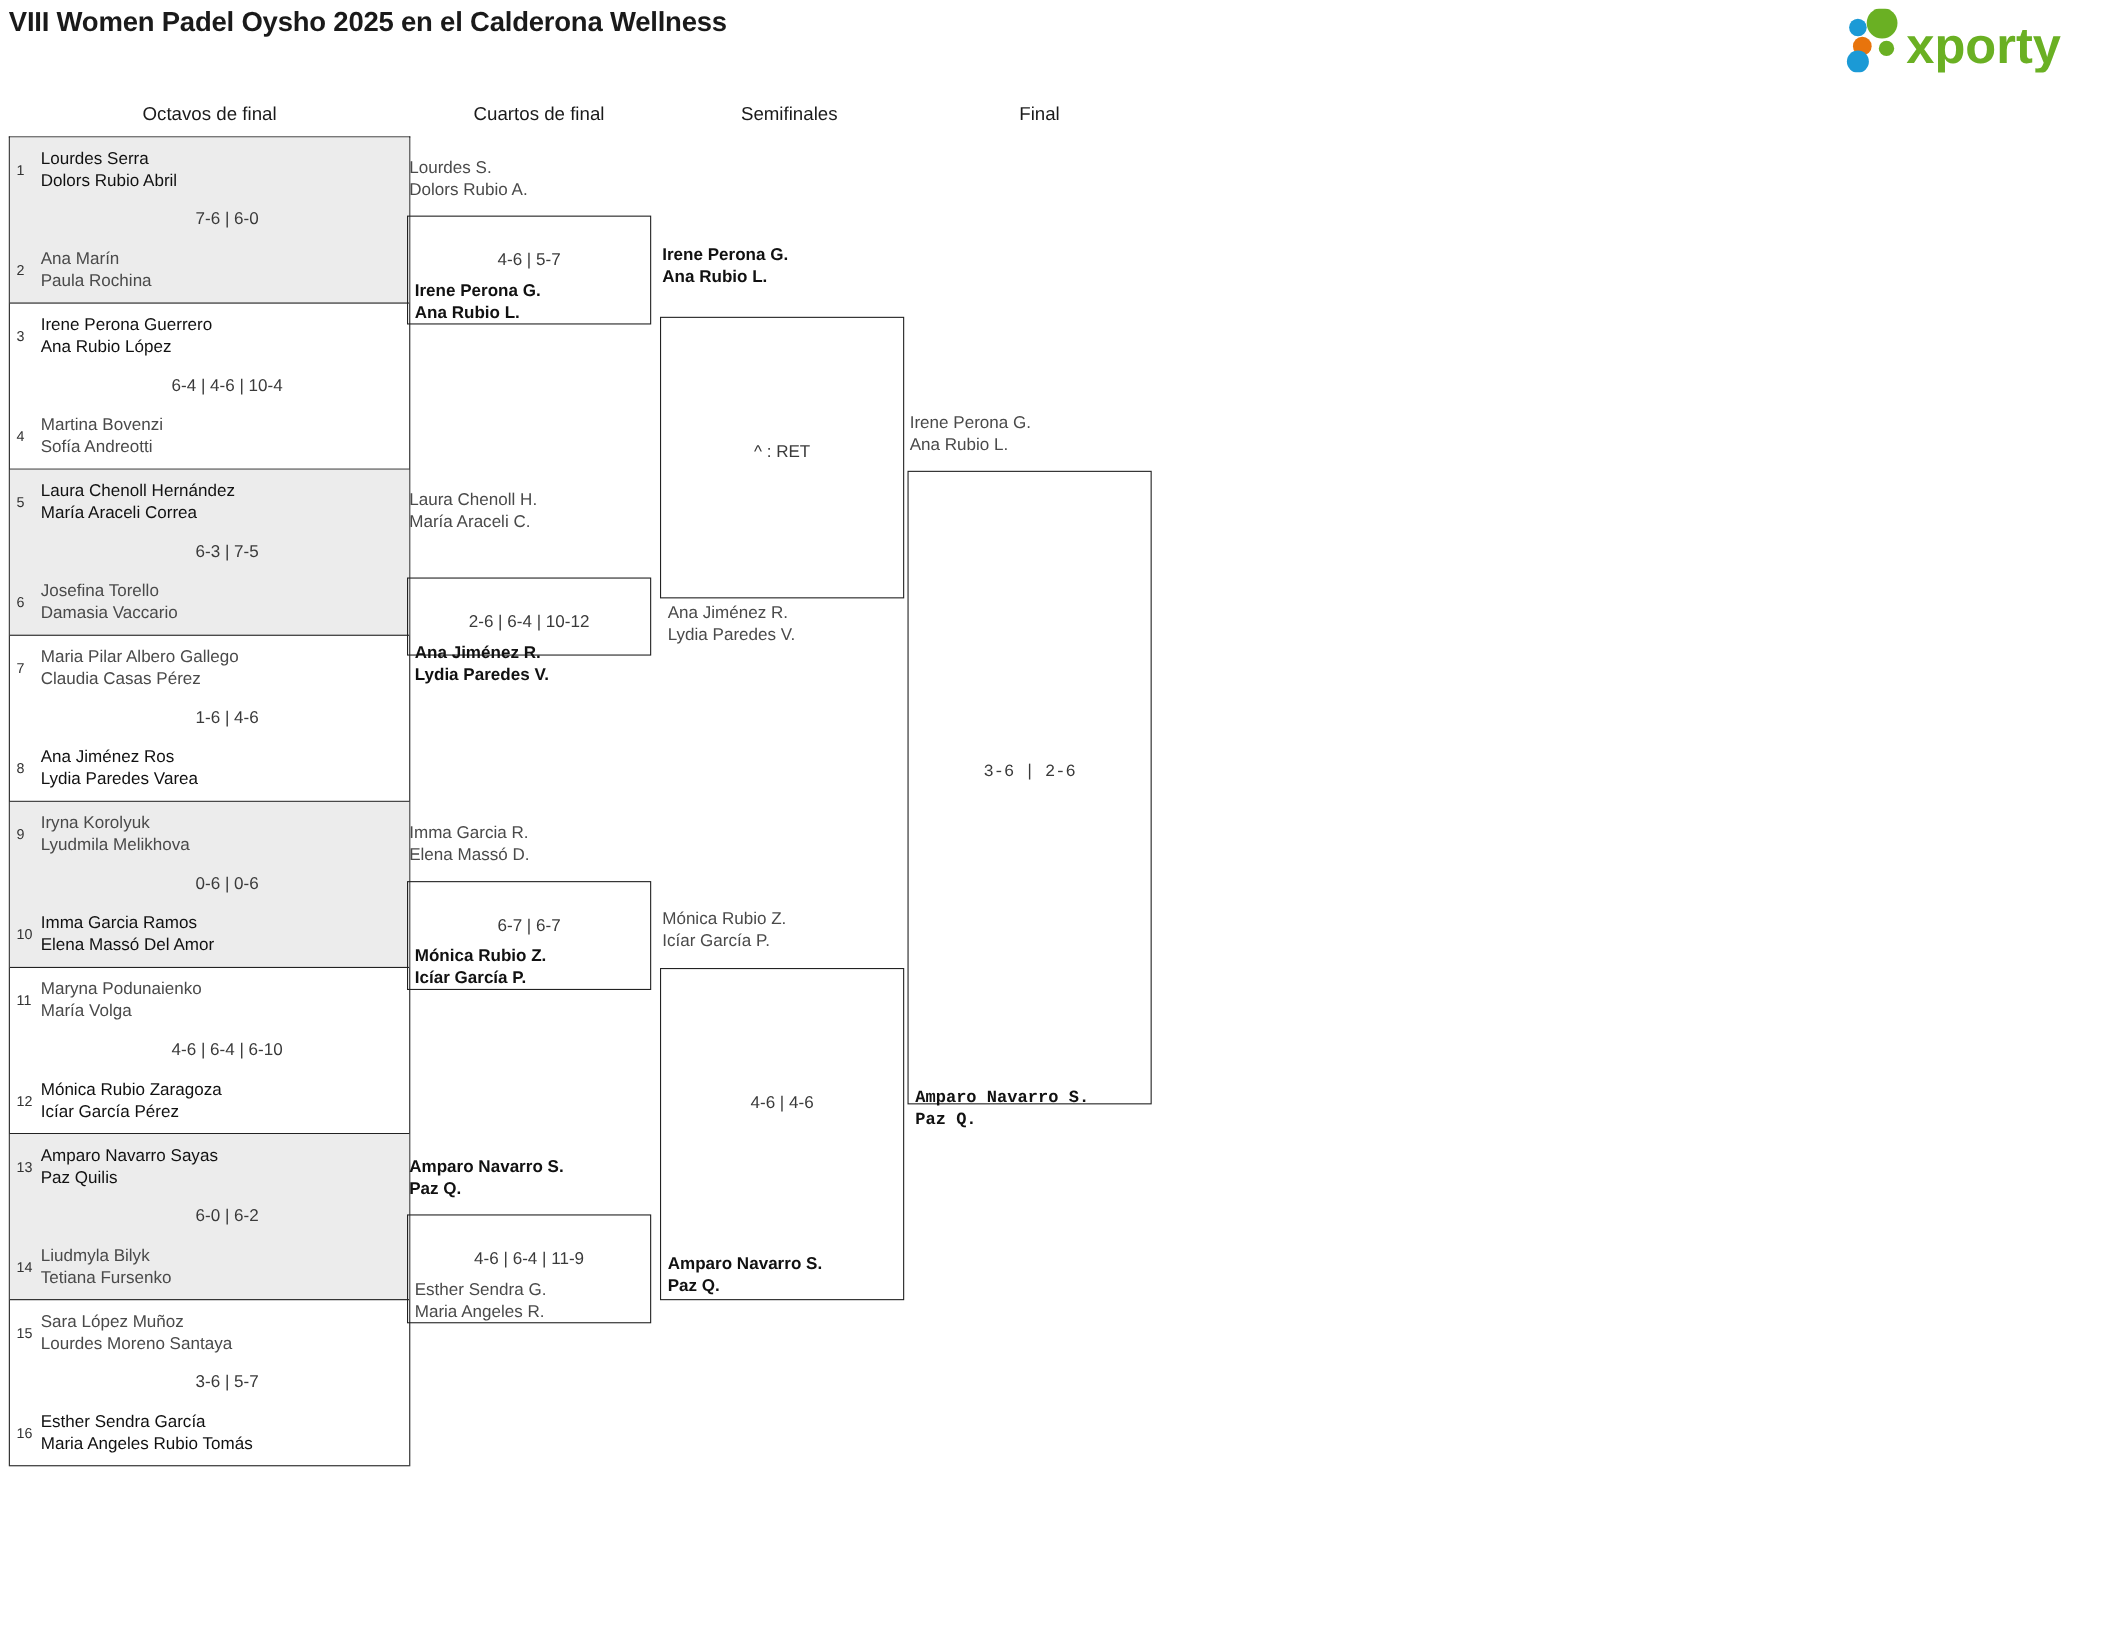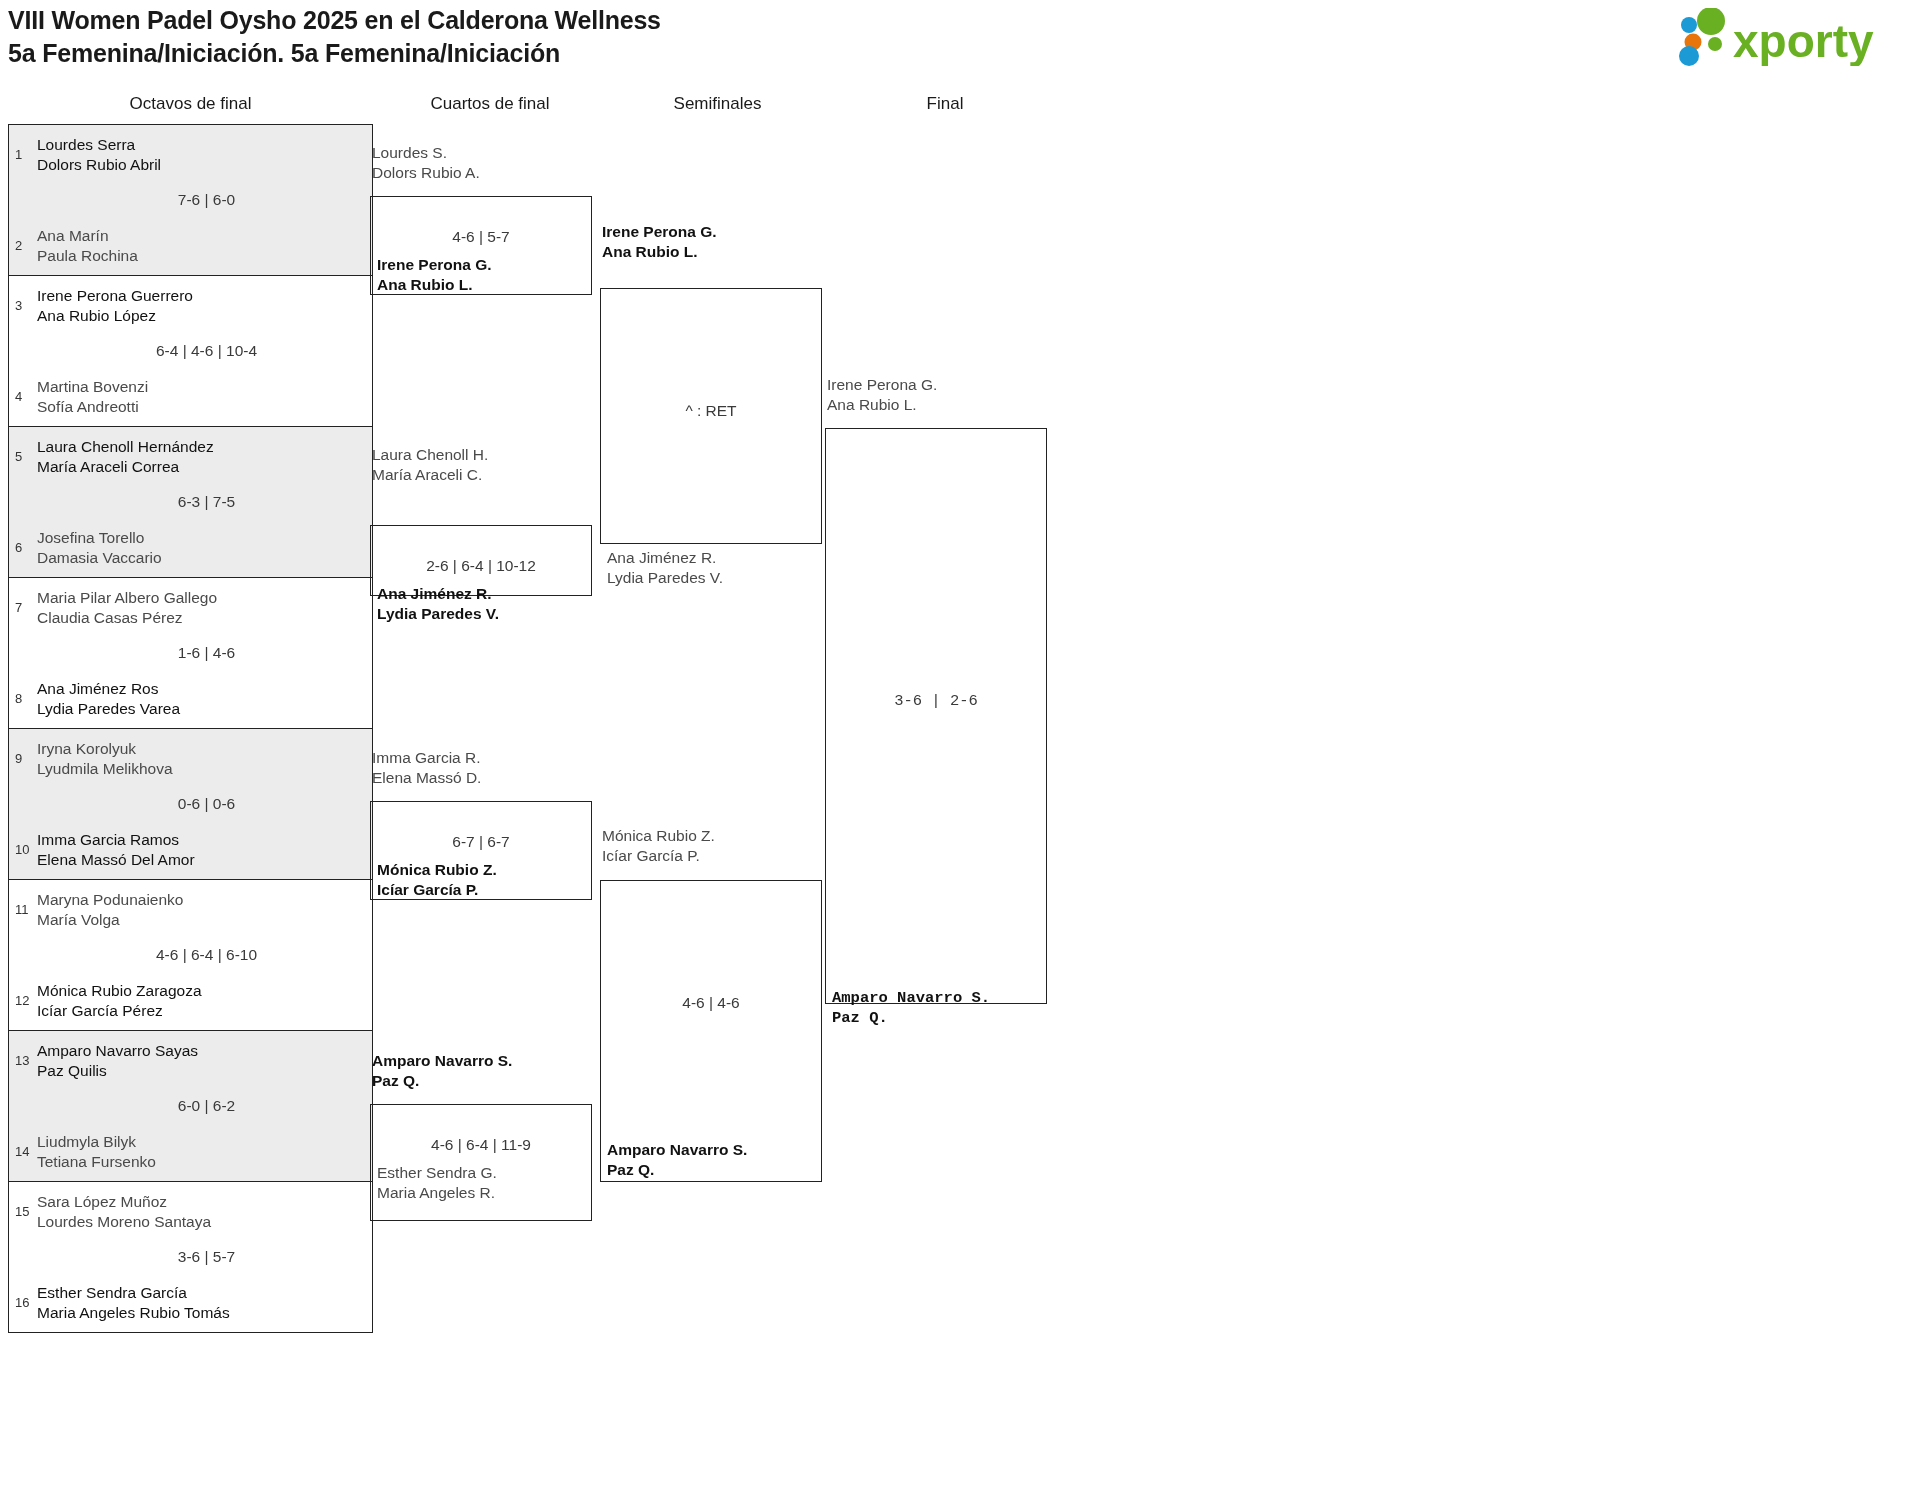--- a/index.html
+++ b/index.html
@@ -83,21 +83,20 @@
   }
   .inbox-name.win { color: #111; font-weight: 700; }
 </style>
 </head>
 <body>
 
 <div id="root">
 
   <div class="title-block">
     <div class="title-line">VIII Women Padel Oysho 2025 en el Calderona Wellness</div>
-    <div class="title-line">5a Femenina/Iniciación. 5a Femenina/Iniciación</div>
   </div>
 
   <div class="logo">
     <svg viewBox="0 0 235 58" xmlns="http://www.w3.org/2000/svg" aria-hidden="true">
       <g>
         <circle cx="22" cy="17" r="8" fill="#1b9ad6"></circle>
         <circle cx="44" cy="13" r="14" fill="#6ab023"></circle>
         <circle cx="26" cy="34" r="8.5" fill="#e8740c"></circle>
         <circle cx="48" cy="36" r="7" fill="#6ab023"></circle>
         <circle cx="22" cy="48" r="10" fill="#1b9ad6"></circle>
@@ -285,21 +284,21 @@
       <div class="inbox-name win" style="left:6px; top:58px;">
         <div>Mónica Rubio Z.</div>
         <div>Icíar García P.</div>
       </div>
     </div>
 
     <div class="toplabel win" style="left:372px; top:1051px;">
       <div>Amparo Navarro S.</div>
       <div>Paz Q.</div>
     </div>
-    <div class="mbox" style="left:370px; top:1104px; width:222px; height:117px;">
+    <div class="mbox" style="left:370px; top:1104px; width:222px; height:99px;">
       <div class="score" style="top:31px;">4-6 | 6-4 | 11-9</div>
       <div class="inbox-name" style="left:6px; top:58px;">
         <div>Esther Sendra G.</div>
         <div>Maria Angeles R.</div>
       </div>
     </div>
   </div>
 
   <div>
 

